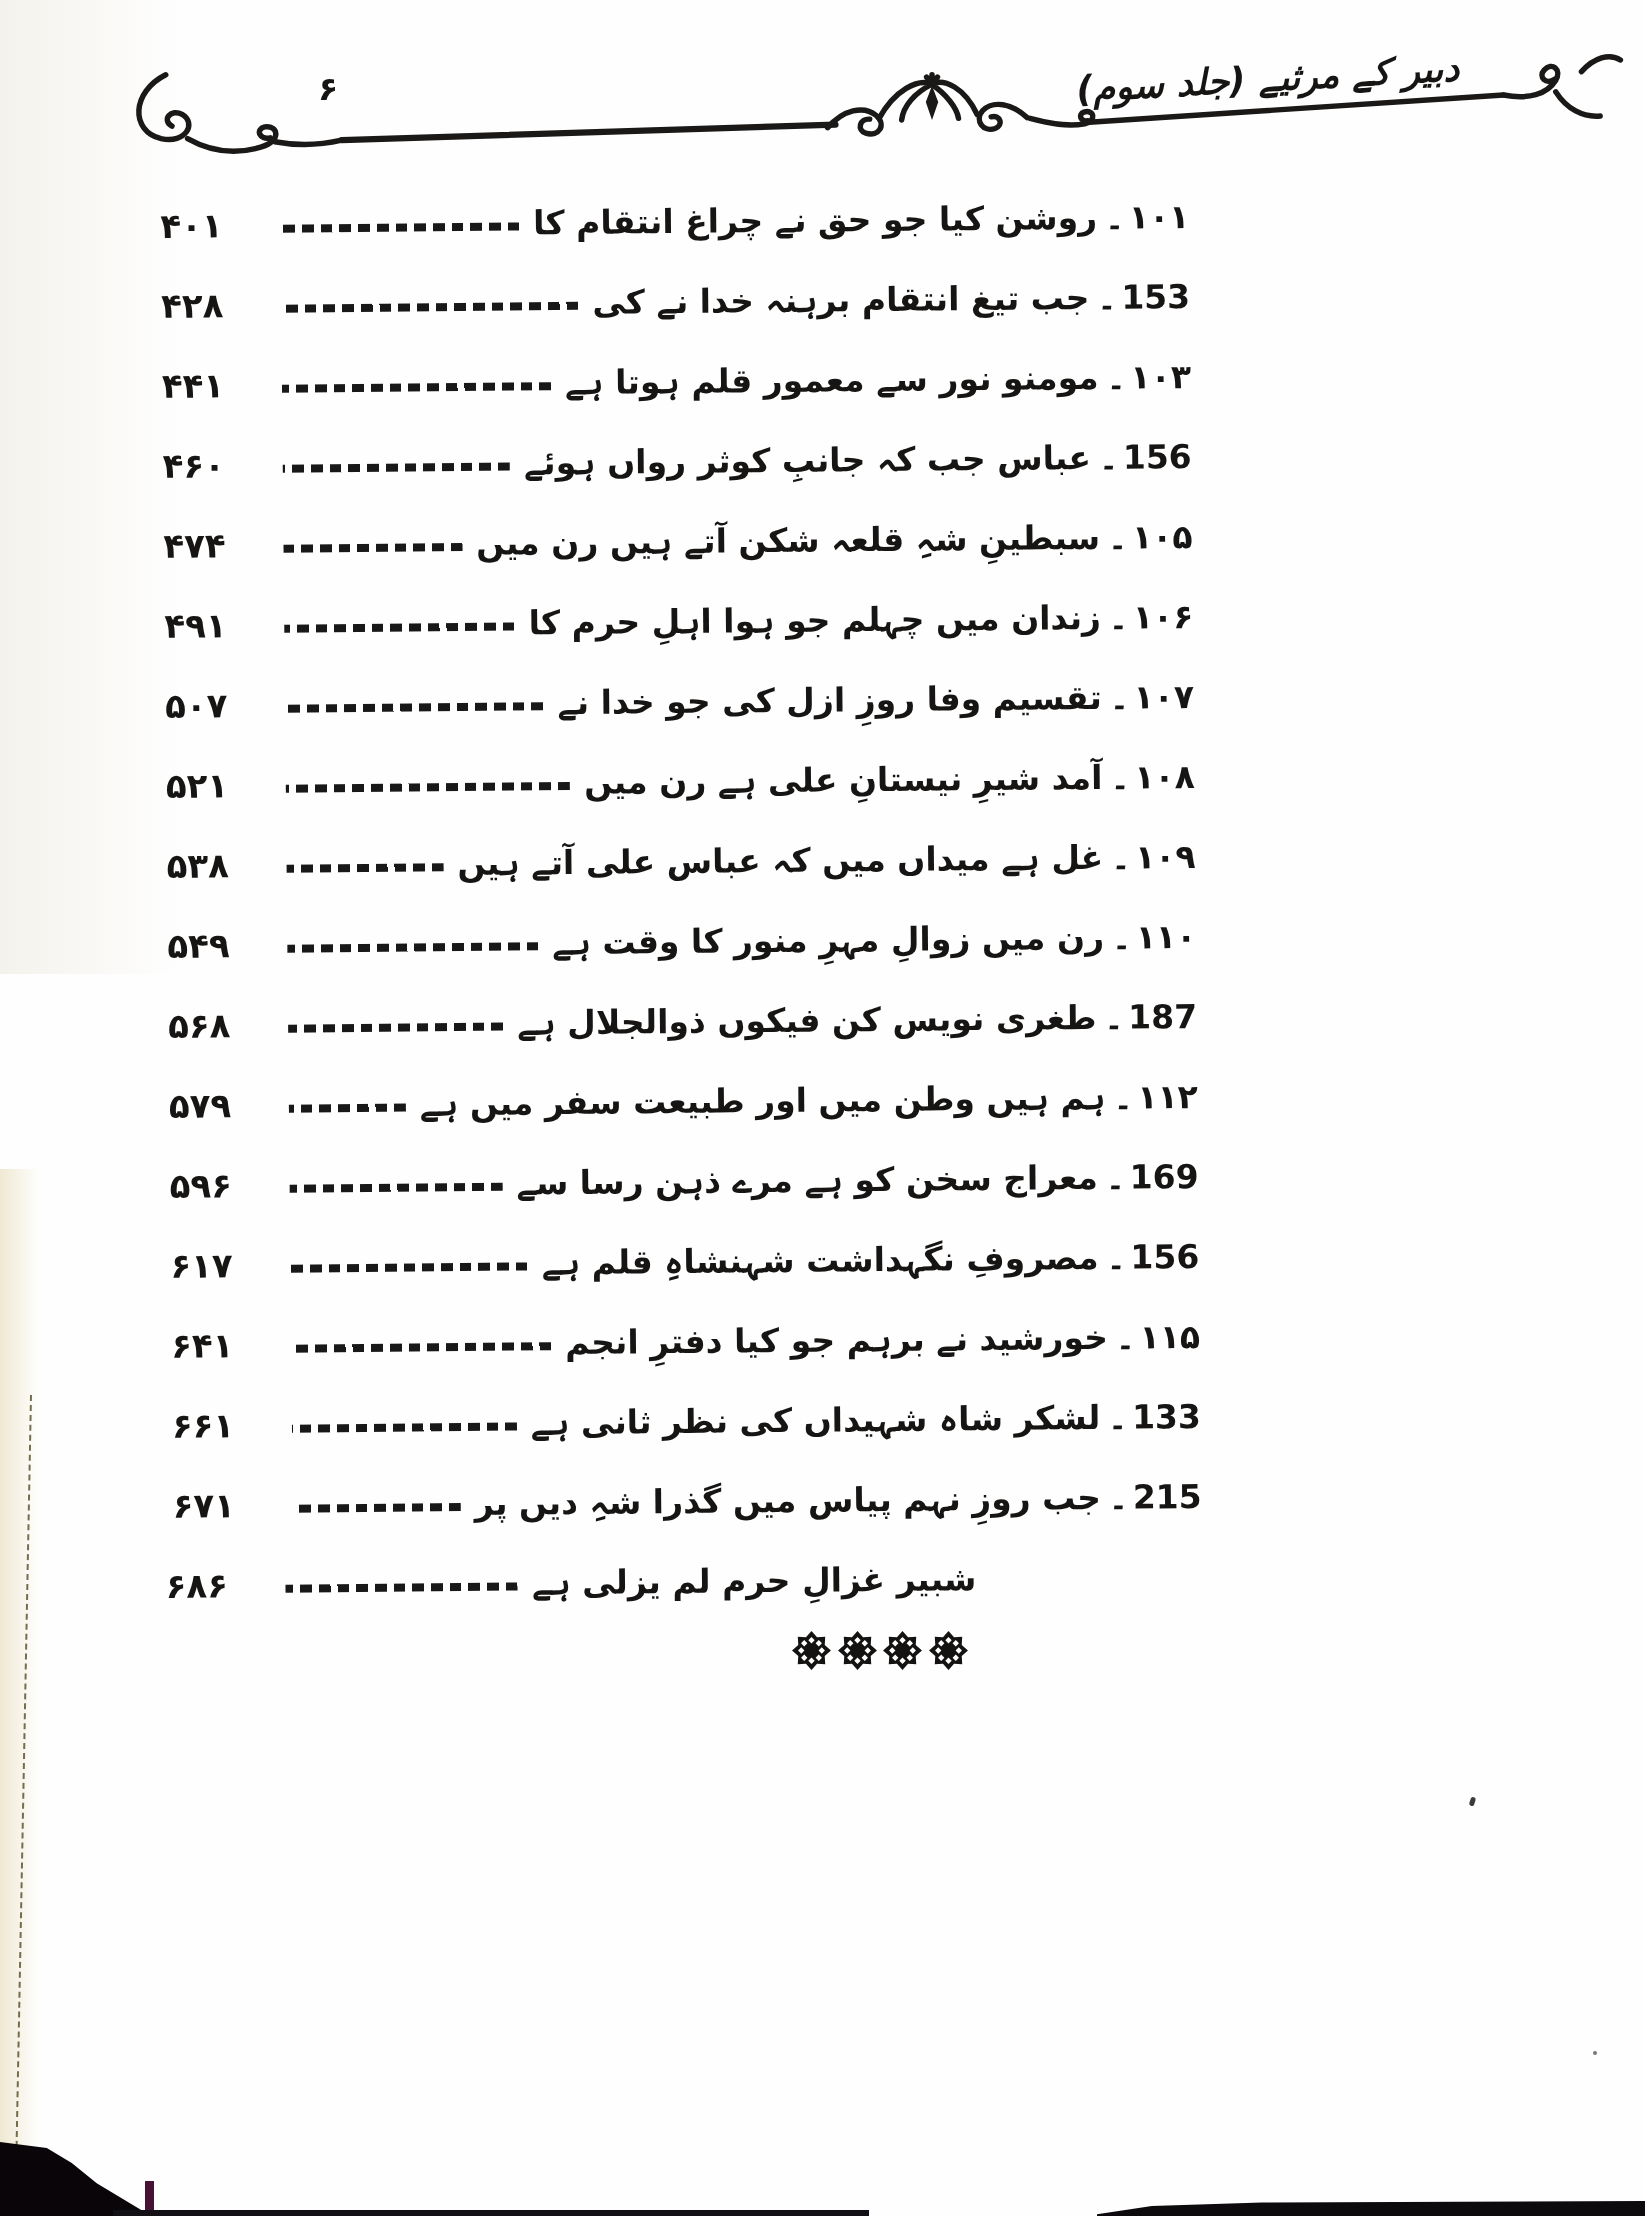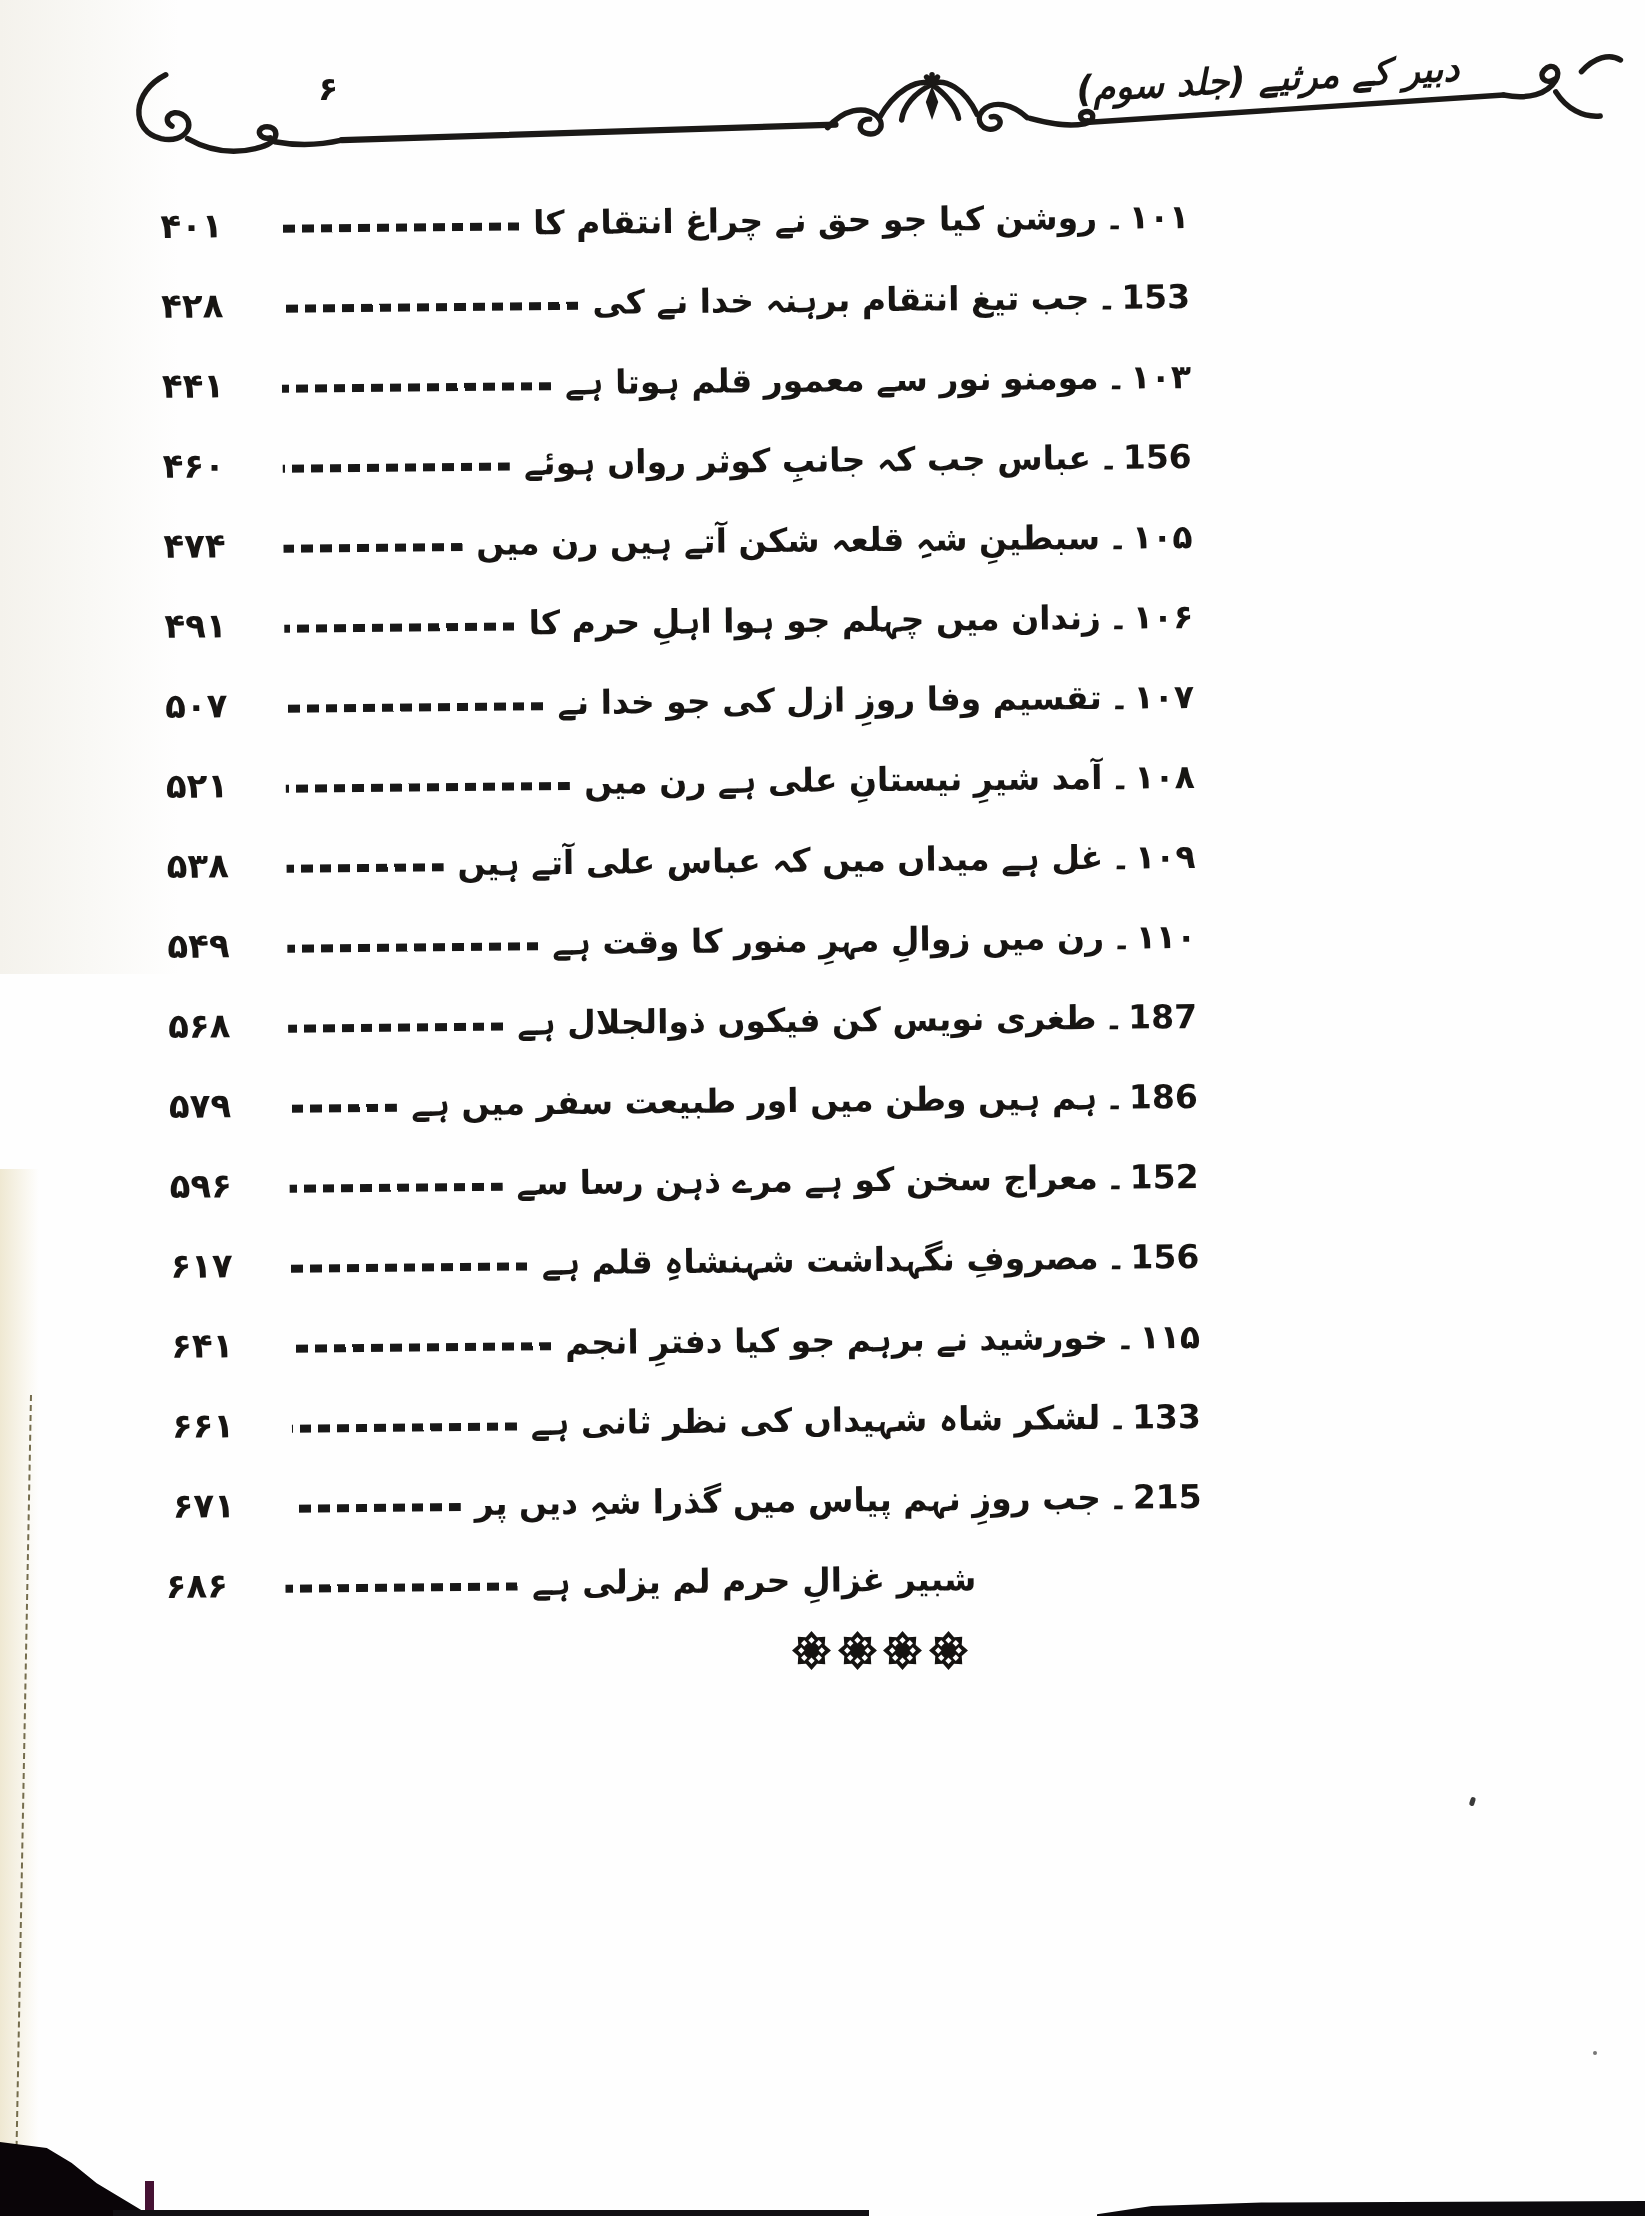--- a/index.html
+++ b/index.html
@@ -138,26 +138,26 @@
     <span class="title-cell"><span class="no">۱۱۰</span><span class="sep">۔</span><span class="t">رن میں زوالِ مہرِ منور کا وقت ہے</span></span>
     <span class="leader"></span>
     <span class="pg">۵۴۹</span>
   </div>
     <div class="row">
     <span class="title-cell"><span class="no">187</span><span class="sep">۔</span><span class="t">طغری نویس کن فیکوں ذوالجلال ہے</span></span>
     <span class="leader"></span>
     <span class="pg">۵۶۸</span>
   </div>
     <div class="row">
-    <span class="title-cell"><span class="no">186</span><span class="sep">۔</span><span class="t">ہم ہیں وطن میں اور طبیعت سفر میں ہے</span></span>
+    <span class="title-cell"><span class="no">۱۱۲</span><span class="sep">۔</span><span class="t">ہم ہیں وطن میں اور طبیعت سفر میں ہے</span></span>
     <span class="leader"></span>
     <span class="pg">۵۷۹</span>
   </div>
     <div class="row">
-    <span class="title-cell"><span class="no">152</span><span class="sep">۔</span><span class="t">معراج سخن کو ہے مرے ذہن رسا سے</span></span>
+    <span class="title-cell"><span class="no">169</span><span class="sep">۔</span><span class="t">معراج سخن کو ہے مرے ذہن رسا سے</span></span>
     <span class="leader"></span>
     <span class="pg">۵۹۶</span>
   </div>
     <div class="row">
     <span class="title-cell"><span class="no">156</span><span class="sep">۔</span><span class="t">مصروفِ نگہداشت شہنشاہِ قلم ہے</span></span>
     <span class="leader"></span>
     <span class="pg">۶۱۷</span>
   </div>
     <div class="row">
     <span class="title-cell"><span class="no">۱۱۵</span><span class="sep">۔</span><span class="t">خورشید نے برہم جو کیا دفترِ انجم</span></span>

